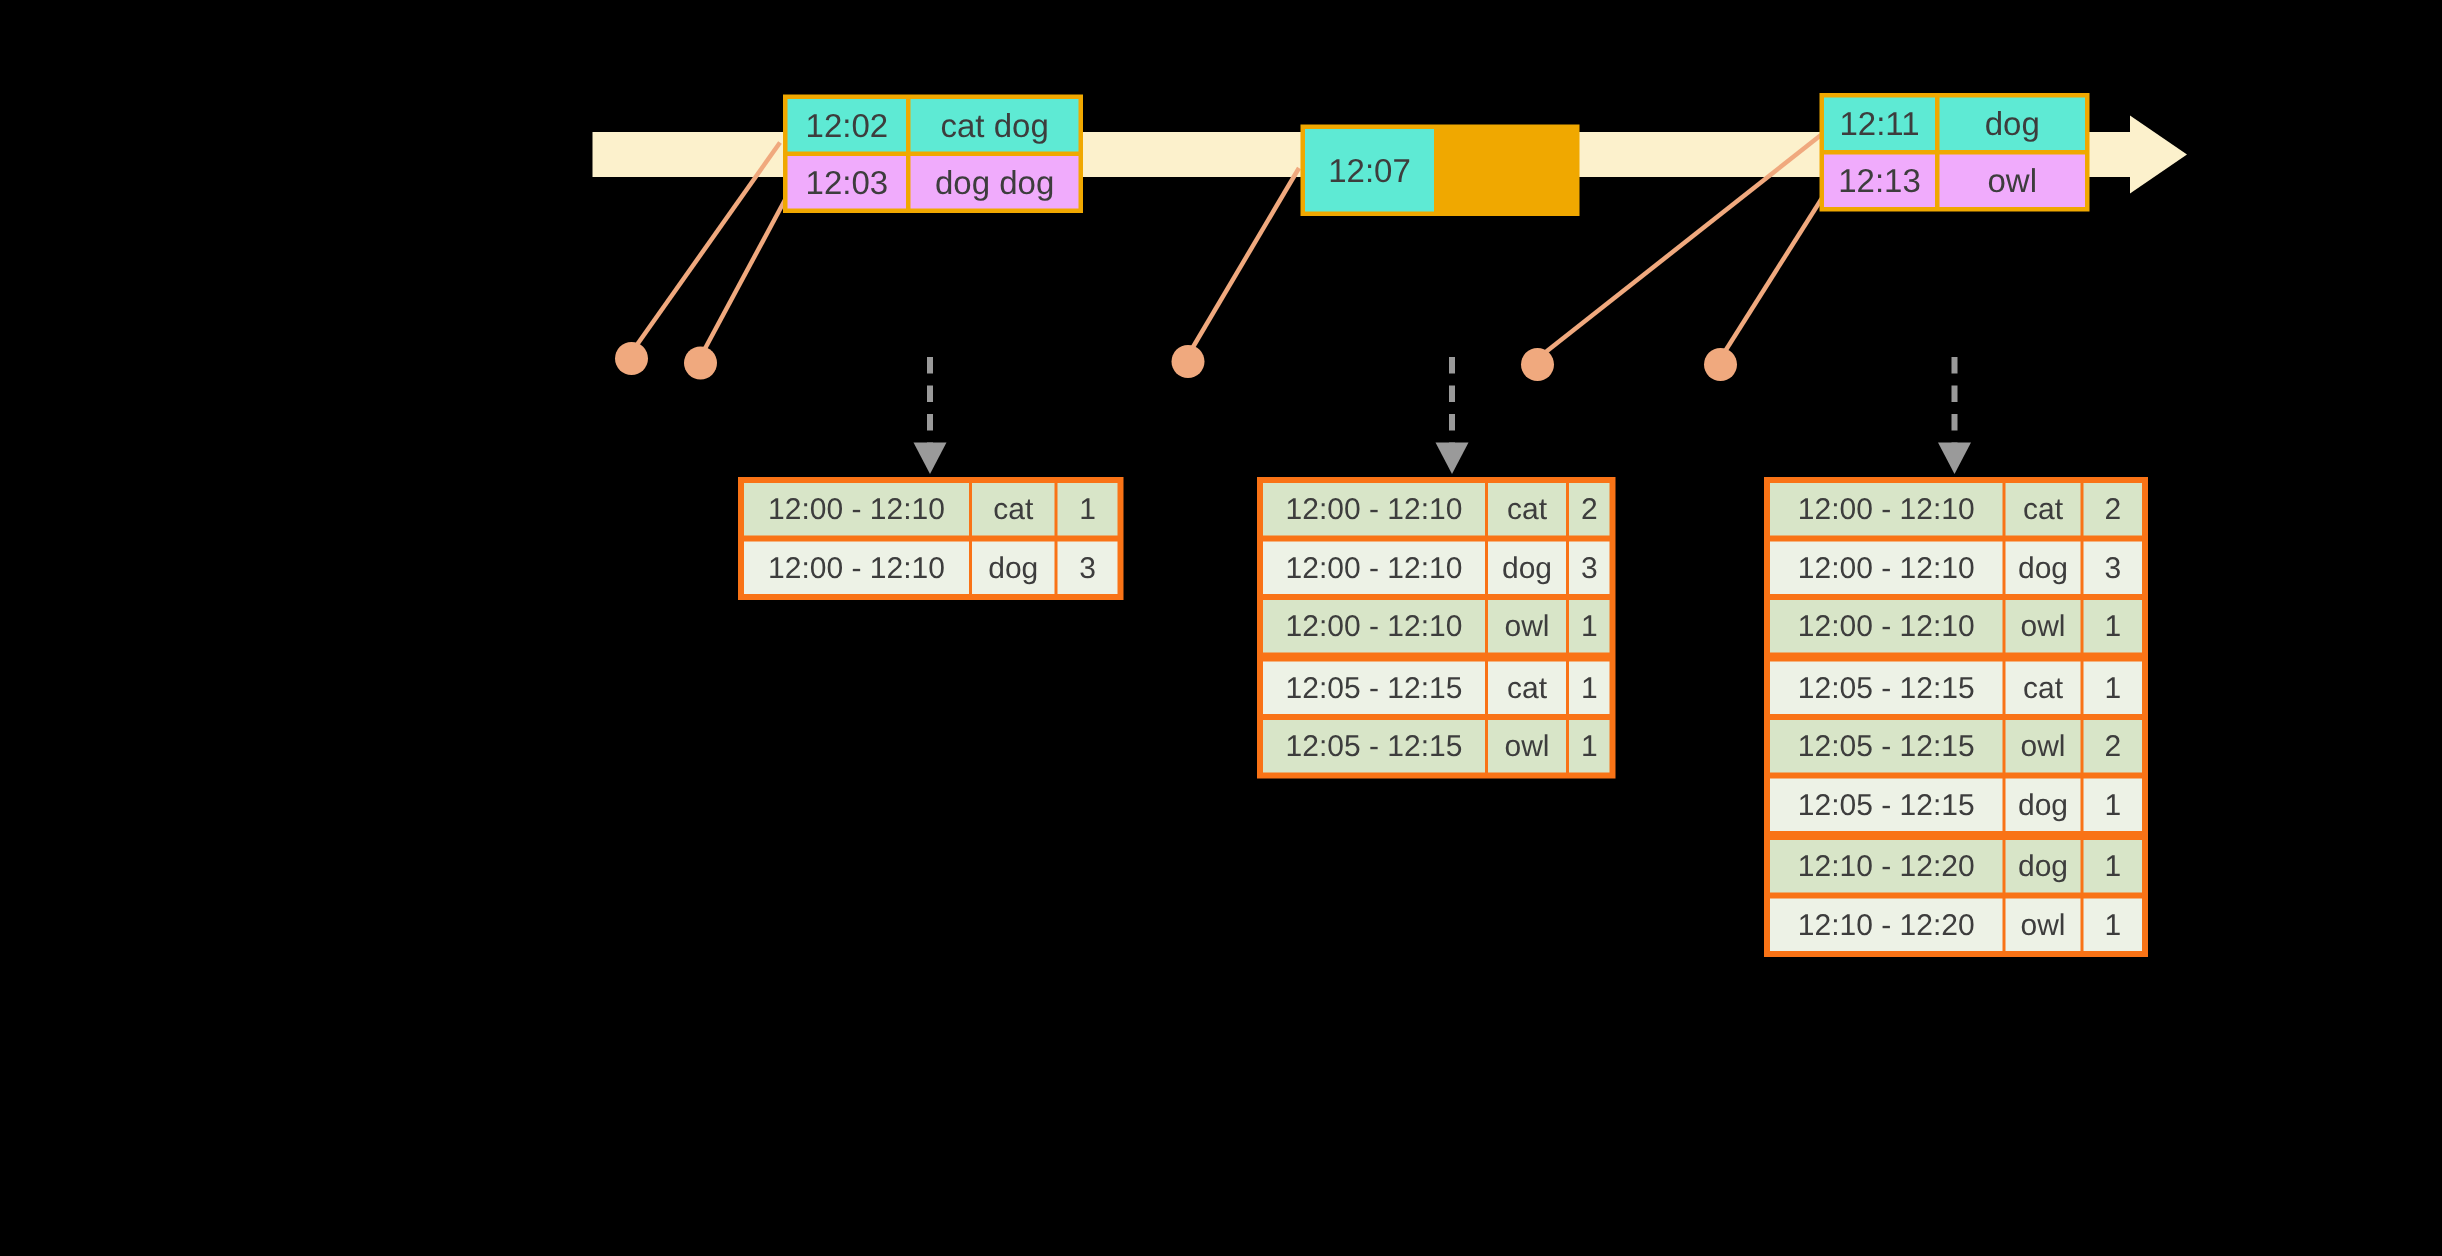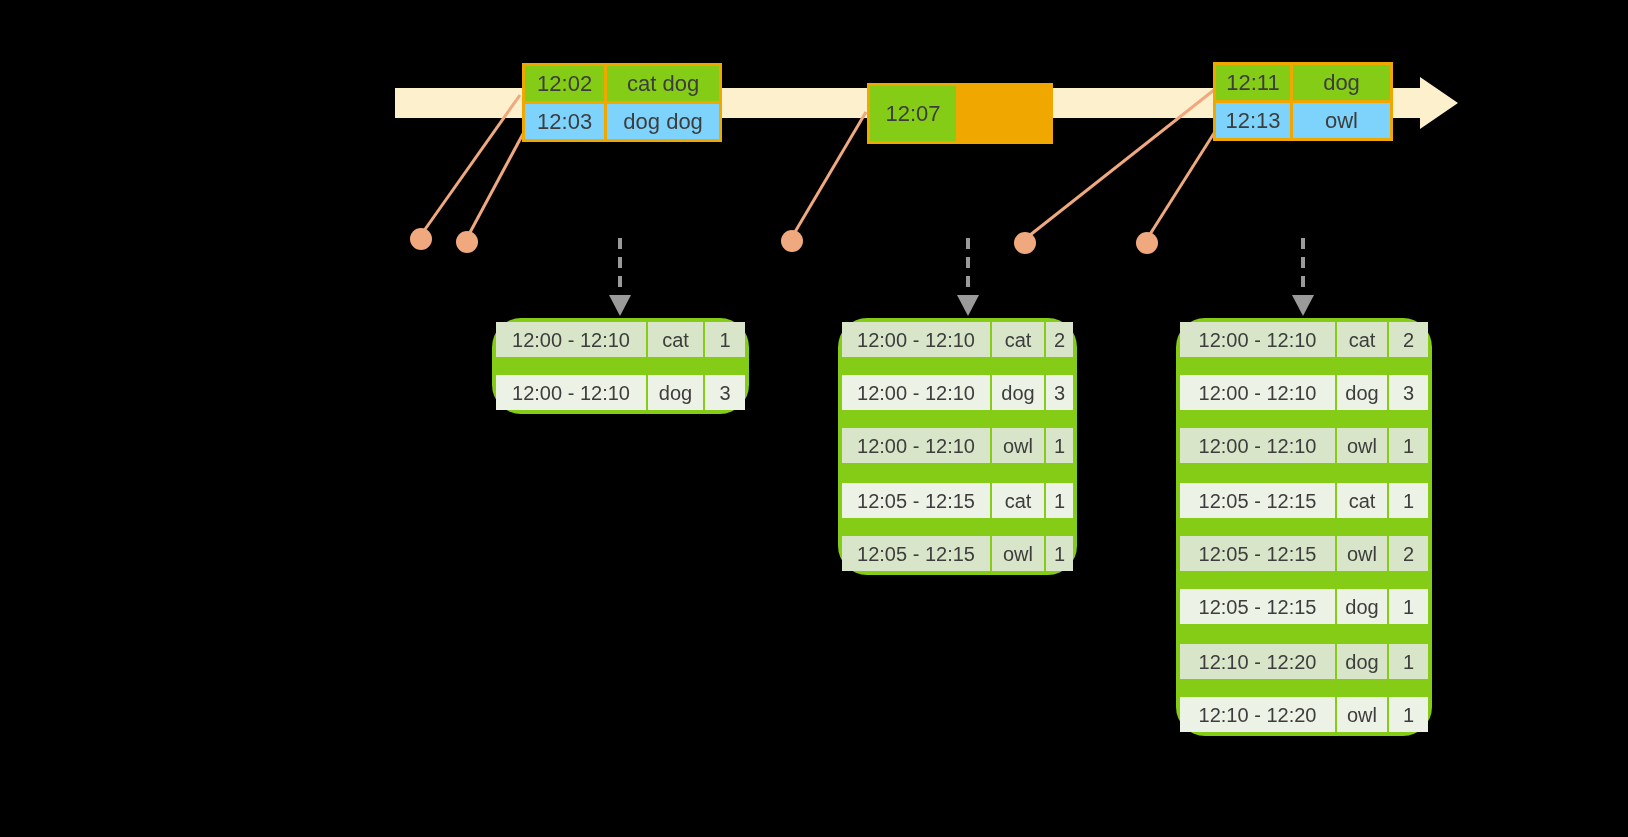--- a/index.html
+++ b/index.html
@@ -18,38 +18,37 @@
     position:absolute;
     background:#F0A800;
     padding:3px;
     display:flex;flex-direction:column;row-gap:3px;
     box-sizing:border-box;
   }
   .ev-row{display:flex;column-gap:3px;height:35px;}
   .event-table.tall .ev-row{height:55px;}
   .ev-cell{
     display:flex;align-items:center;justify-content:center;
-    font-size:22px;line-height:1;background:#84cc16;
-  }
-  .ev-row.alt .ev-cell{background:#7dd3fc;}
+    font-size:22px;line-height:1;background:#5eead4;
+  }
+  .ev-row.alt .ev-cell{background:#f0abfc;}
   #ev1{left:522px;top:63px;width:200px;}
   #ev1 .ev-time{width:85px;} #ev1 .ev-words{width:120px;}
   #ev2{left:867px;top:83px;width:186px;}
   #ev2 .ev-time{width:86px;} #ev2 .ev-words{width:108px;}
   #ev3{left:1213px;top:62px;width:180px;}
   #ev3 .ev-time{width:74px;} #ev3 .ev-words{width:97px;}
 
   
   .result-table{
     position:absolute;
-    background:#84cc16;
+    background:#f97316;
     padding:4px;
-    display:flex;flex-direction:column;row-gap:18px;
+    display:flex;flex-direction:column;row-gap:4px;
     box-sizing:border-box;
-    border-radius:29px;
   }
   .rt-row{display:flex;column-gap:2px;height:35px;}
   .rt-row.group-start{margin-top:2px;}
   .rt-cell{
     display:flex;align-items:center;justify-content:center;
     font-size:20px;line-height:1;background:#D8E5C8;
   }
   .rt-row.alt .rt-cell{background:#EDF2E6;}
   #rt1{left:492px;top:318px;}
   #rt1 .rt-window{width:150px;} #rt1 .rt-word{width:55px;} #rt1 .rt-count{width:40px;}

